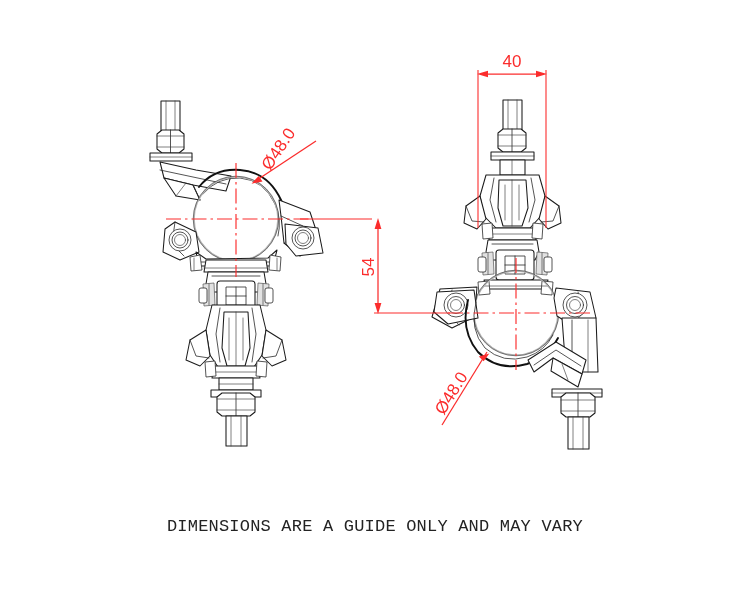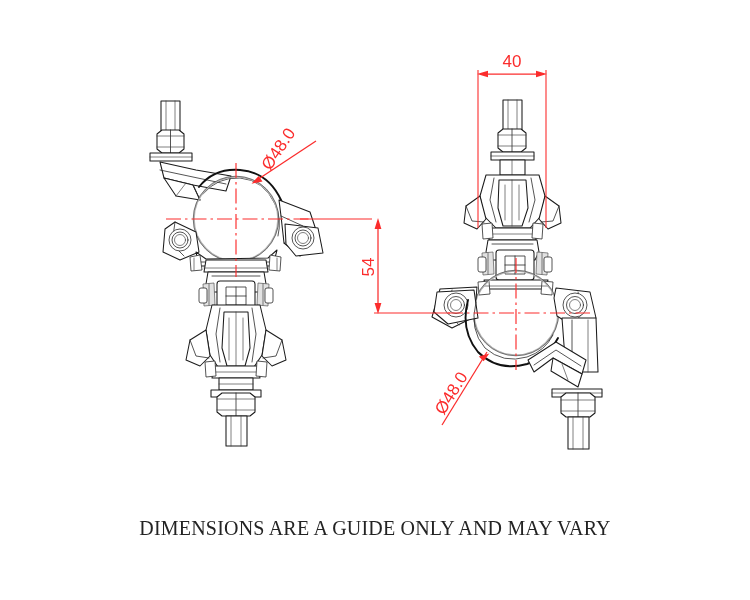--- a/index.html
+++ b/index.html
@@ -7,22 +7,22 @@
   body{
     width:750px;height:600px;overflow:hidden;position:relative;
     font-family:"Liberation Sans",sans-serif;
     -webkit-font-smoothing:antialiased;
   }
   #drawing-root{position:absolute;inset:0;width:750px;height:600px;}
   svg#cad{position:absolute;left:0;top:0;width:750px;height:600px;display:block;}
   .caption{
     position:absolute;left:0;right:0;top:517px;
     text-align:center;
-    font-family:Liberation Serif, serif;
-    font-size:20px;
+    font-family:Liberation Mono, monospace;
+    font-size:17px;
     letter-spacing:0.2px;
     color:#232323;
     white-space:nowrap;
     user-select:none;
   }
   .ln-thin{fill:none;stroke:#2a2a2a;stroke-width:0.8;stroke-linejoin:round;stroke-linecap:round;}
   .ln-hair{fill:none;stroke:#3a3a3a;stroke-width:0.65;stroke-linejoin:round;stroke-linecap:round;}
   .ln-heavy{fill:none;stroke:#111111;stroke-width:1.9;stroke-linejoin:round;stroke-linecap:round;}
   .fillw{fill:#ffffff;stroke:#1c1c1c;stroke-width:1.05;stroke-linejoin:round;}
   .fillw-thin{fill:#ffffff;stroke:#2a2a2a;stroke-width:0.8;stroke-linejoin:round;}

